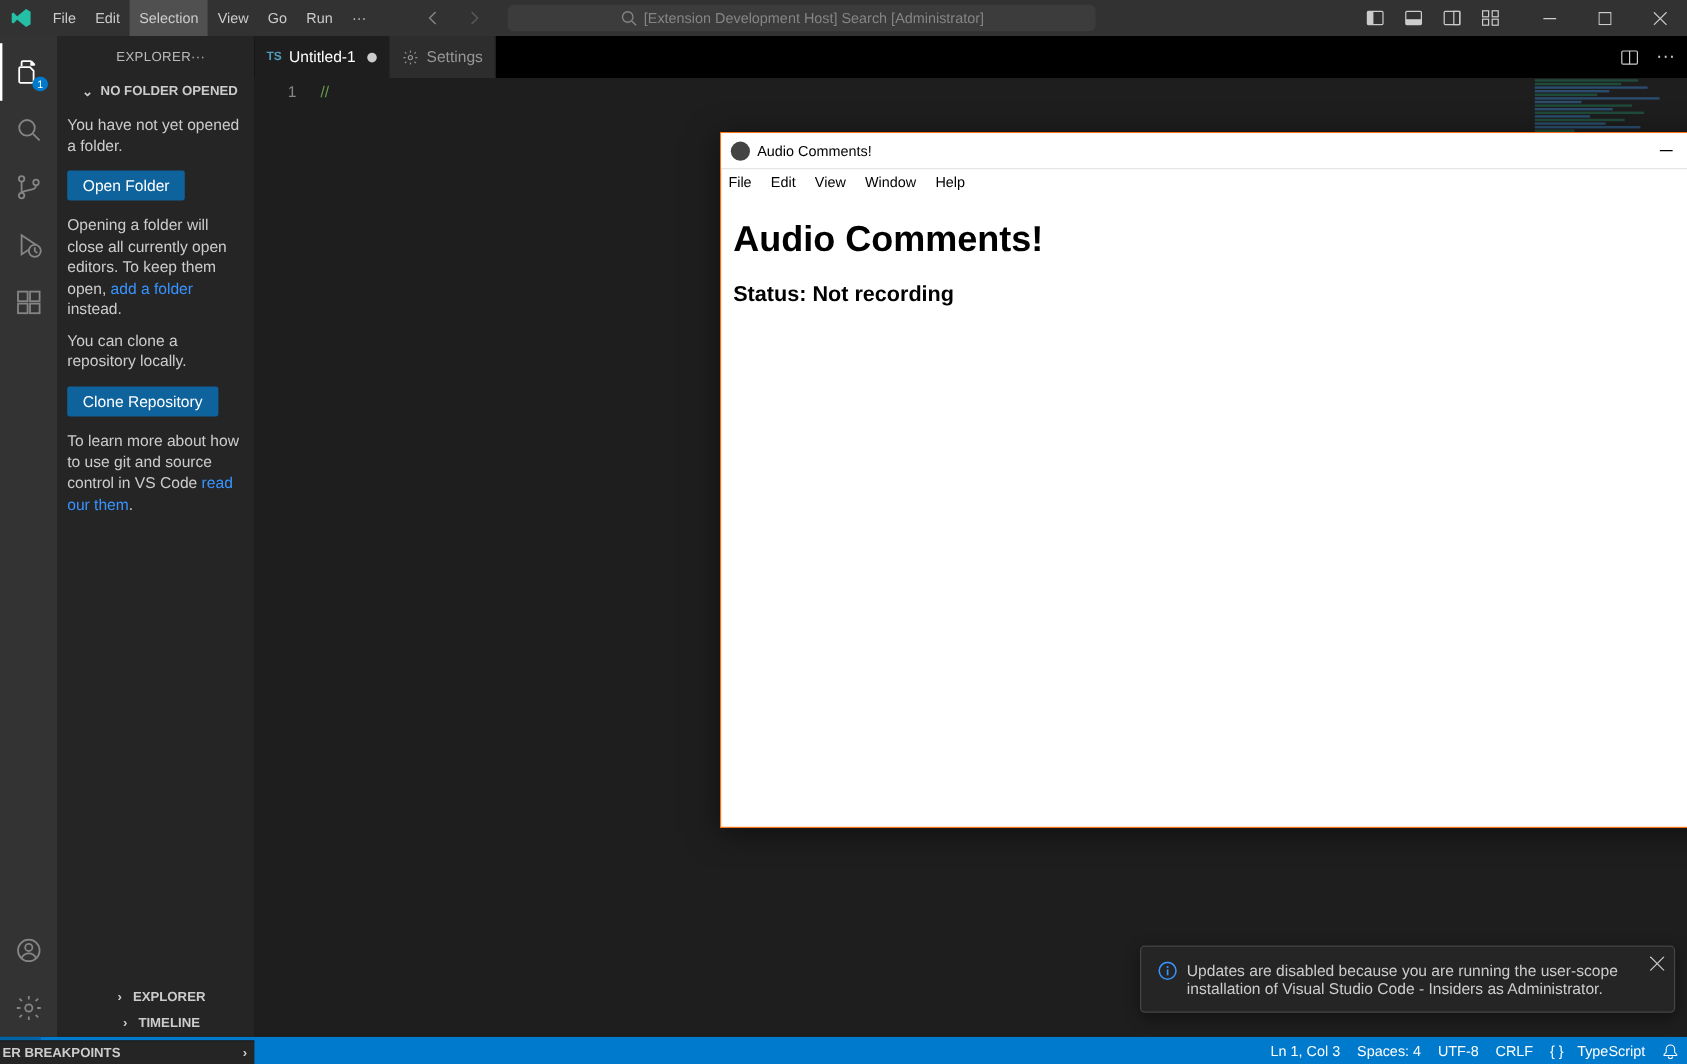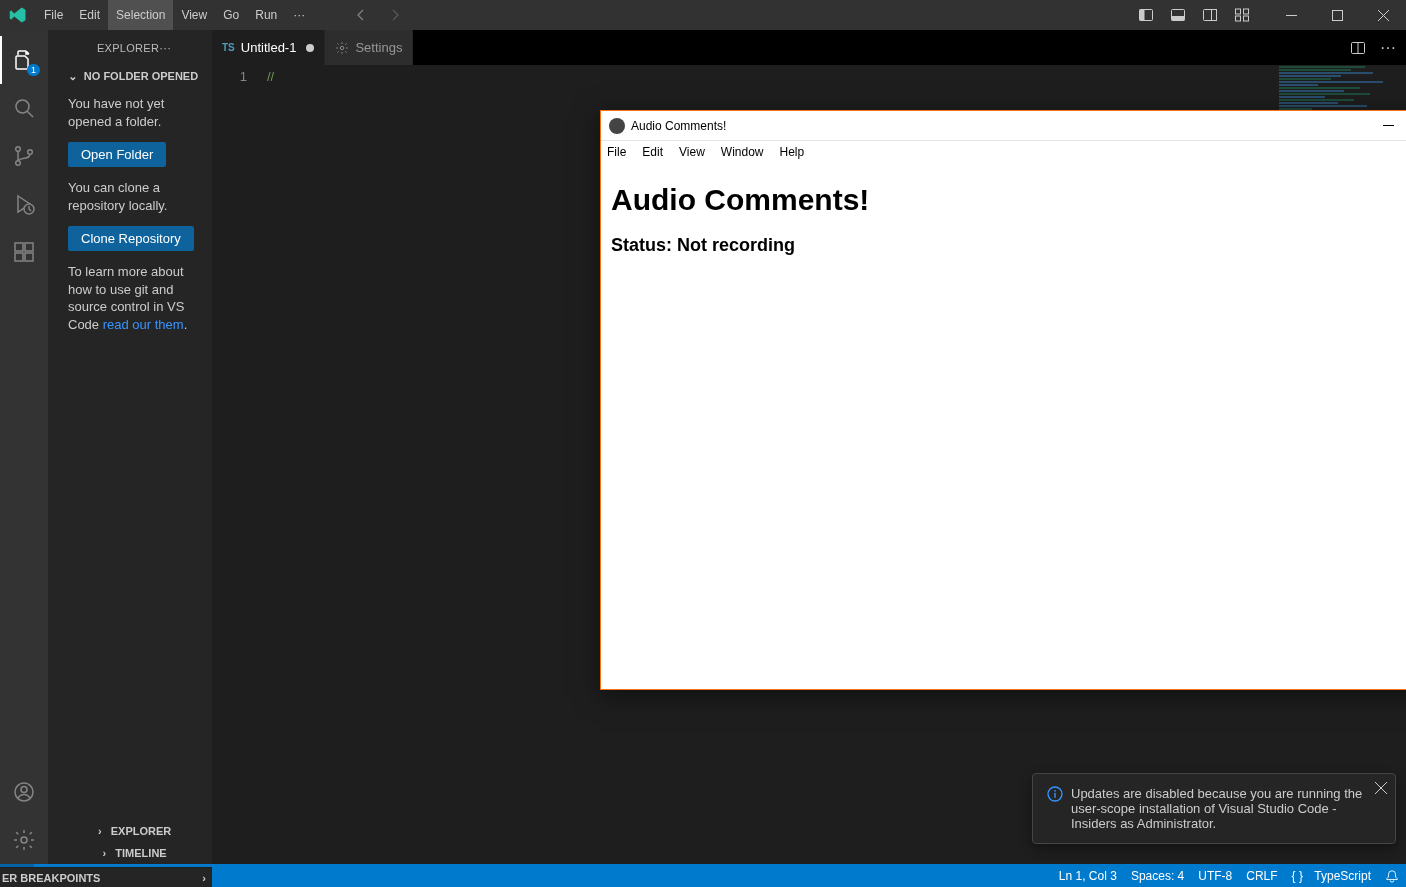--- a/index.html
+++ b/index.html
@@ -29,21 +29,21 @@
   .activitybar .ab-item.active { color:#ffffff; }
   .activitybar .ab-item.active::before { content:""; position:absolute; left:0; top:0; bottom:0; width:2px; background:#ffffff; }
   .activitybar .badge { position:absolute; right:8px; bottom:8px; background:#007acc; color:#fff; font-size:9px; border-radius:8px; padding:0 4px; line-height:12px; min-width:12px; text-align:center; }
   .activitybar .ab-bottom { margin-top:auto; }
 
   
   .sidebar { width:164px; background:#252526; display:flex; flex-direction:column; font-size:13px;align-items:center; }
   .sidebar-header { height:35px; display:flex; align-items:center; justify-content:space-between; padding:0 10px 0 18px; font-size:11px; color:#bbbbbb; letter-spacing:0.3px; }
   .section-header { height:22px; display:flex; align-items:center; gap:4px; padding-left:4px; font-size:11px; font-weight:700; color:#cccccc; }
   .section-header .chevron { width:14px; text-align:center; }
-  .folder-content { padding: 8px 12px 8px 20px; color:#cccccc; line-height:1.35; font-size:13px; }
+  .folder-content { padding: 8px 12px 8px 8px; color:#cccccc; line-height:1.35; font-size:13px; }
   .folder-content p { margin-bottom:8px; }
   .btn { background:#0e639c; color:#fff; border:none; padding:5px 13px; font-size:13px; border-radius:2px; cursor:pointer; margin: 4px 0 12px; }
   .link { color:#3794ff; cursor:pointer; }
 
   
   .editor-area { flex:1; display:flex; flex-direction:column; background:#1e1e1e; position:relative; }
   .tabs { height:35px; background:#000000; display:flex; align-items:stretch; }
   .tab { display:flex; align-items:center; gap:6px; padding:0 10px; font-size:13px; background:#1e1e1e; color:#ffffff; border-right:1px solid #252526; position:relative; }
   .tab.settings { background:#2d2d2d; color:#969696; }
   .tab .tab-icon { color:#519aba; }
@@ -60,21 +60,21 @@
   .popup-titlebar { height:30px; display:flex; align-items:center; padding-left:8px; background:#fff; border-bottom:1px solid #e5e5e5; font-size:12px; }
   .popup-titlebar .p-icon { width:16px; height:16px; border-radius:8px; background:#444; margin-right:6px; display:inline-block; }
   .popup-titlebar .spacer { flex:1; }
   .popup-titlebar .p-ctrl { width:40px; text-align:center; }
   .popup-menu { height:22px; display:flex; gap:16px; padding-left:6px; font-size:12px; align-items:center; }
   .popup-body { padding:12px 10px; font-family:"Times New Roman", serif; }
   .popup-body h1 { font-size:30px; font-weight:700; margin:8px 0 18px; }
   .popup-body h2 { font-size:18px; font-weight:700; }
 
   
-  .toast { position:absolute; right:10px; bottom:43px; width:364px; background:#252526; border:1px solid #454545; border-radius:4px; padding:12px 14px 12px 14px; font-size:13px; color:#cccccc; box-shadow:0 4px 12px rgba(0,0,0,.4); }
+  .toast { position:absolute; right:10px; bottom:43px; width:446px; background:#252526; border:1px solid #454545; border-radius:4px; padding:12px 14px 12px 14px; font-size:13px; color:#cccccc; box-shadow:0 4px 12px rgba(0,0,0,.4); }
   .toast .toast-row { display:flex; gap:8px; }
   .toast .info-icon { color:#3794ff; flex-shrink:0; }
   .toast .close { position:absolute; right:8px; top:8px; color:#cccccc; cursor:pointer; }
   .toast .toast-btns { display:flex; gap:8px; justify-content:flex-end; margin-top:12px; }
   .btn-secondary { background:#3a3d41; color:#cccccc; border:none; padding:5px 12px; font-size:13px; border-radius:2px; cursor:pointer; }
 
   
   .statusbar { height:23px; background:#007acc; color:#fff; display:flex; align-items:center; font-size:12px; }
   .statusbar .sb-item { padding:0 8px; display:flex; align-items:center; gap:4px; height:23px; }
   .statusbar .remote { background:#0063a6; width:34px; justify-content:center; }
@@ -108,20 +108,27 @@
       <svg width="16" height="16" viewBox="0 0 16 16">
           <path stroke="#858585" stroke-width="1.2" fill="none" d="M10 3L5 8l5 5"></path>
         </svg>
     </span>
     <span class="nav-arrow">
       <svg width="16" height="16" viewBox="0 0 16 16">
           <path stroke="#5a5a5a" stroke-width="1.2" fill="none" d="M6 3l5 5-5 5"></path>
         </svg>
     </span>
   </div>
+  <div class="search">
+    <svg width="14" height="14" viewBox="0 0 16 16">
+        <circle cx="7" cy="7" r="5" stroke="#858585" stroke-width="1.3" fill="none"></circle>
+        <line x1="11" y1="11" x2="15" y2="15" stroke="#858585" stroke-width="1.3"></line>
+      </svg>
+    <span>[Extension Development Host] Search [Administrator]</span>
+  </div>
   <div class="spacer"></div>
   <div class="layout-icons">
     <span>
         <svg width="16" height="16" viewBox="0 0 16 16">
           <rect x="1.5" y="2.5" width="13" height="11" rx="1" fill="none" stroke="#cccccc"></rect>
           <rect x="1.5" y="2.5" width="5" height="11" fill="#cccccc"></rect>
         </svg>
       </span>
     <span>
         <svg width="16" height="16" viewBox="0 0 16 16">
@@ -223,20 +230,21 @@
       <span>EXPLORER</span>
       <span>···</span>
     </div>
     <div class="section-header">
       <span class="chevron">⌄</span>
       <span>NO FOLDER OPENED</span>
     </div>
     <div class="folder-content">
       <p>You have not yet opened a folder.</p>
       <button class="btn">Open Folder</button>
+      <p><span>Opening a folder will close all currently open editors. To keep them open, </span><span class="link">add a folder</span><span> instead.</span></p>
       <p>You can clone a repository locally.</p>
       <button class="btn">Clone Repository</button>
       <p><span>To learn more about how to use git and source control in VS Code </span><span class="link">read our them</span><span>.</span></p>
     </div>
     <div style="flex:1"></div>
     <div class="section-header">
       <span class="chevron">›</span>
       <span>EXPLORER</span>
     </div>
     <div class="section-header">

